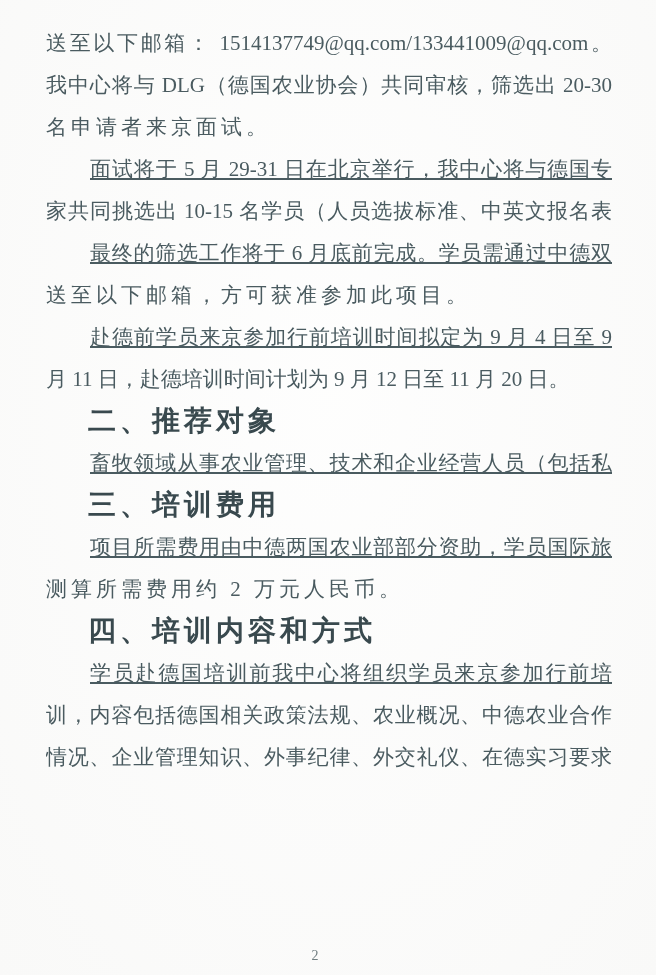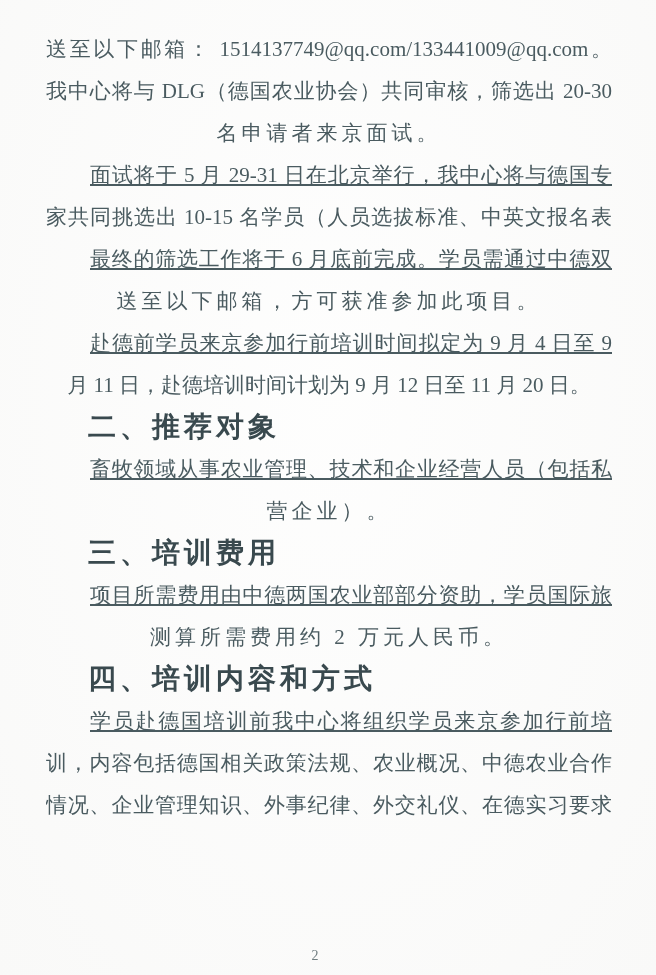--- a/index.html
+++ b/index.html
@@ -19,31 +19,30 @@
   .page {
     position: absolute;
     inset: 0;
     background:
       radial-gradient(ellipse at 50% 40%, rgba(255,255,255,0.6) 0%, rgba(0,0,0,0.012) 100%),
       var(--page-background);
   }
   .content {
     position: absolute;
     left: 46px;
-    top: 28px;
+    top: 22px;
     width: 566px;
   }
   .line {
     height: 42px;
     line-height: 42px;
     font-size: 21px;
     color: var(--body-text);
     overflow: hidden;
     white-space: normal;
-    text-align: center;
   }
   .line.indent { padding-left: 44px; text-decoration: underline; }
   .line.fill {
     text-align: justify;
     text-align-last: justify;
     text-justify: inter-character;
     word-break: break-all;
   }
   .line.spread { letter-spacing: 4px; }
   .heading {
@@ -91,21 +90,20 @@
 
     <div>
       <div class="line indent fill">赴德前学员来京参加行前培训时间拟定为 9 月 4 日至 9</div>
       <div class="line">月 11 日，赴德培训时间计划为 9 月 12 日至 11 月 20 日。</div>
     </div>
 
     <div class="heading">二、推荐对象</div>
 
     <div>
       <div class="line indent fill">畜牧领域从事农业管理、技术和企业经营人员（包括私</div>
-      <div class="line spread">营企业）。</div>
     </div>
 
     <div class="heading">三、培训费用</div>
 
     <div>
       <div class="line indent fill">项目所需费用由中德两国农业部部分资助，学员国际旅</div>
       <div class="line spread">测算所需费用约 2 万元人民币。</div>
     </div>
 
     <div class="heading">四、培训内容和方式</div>

